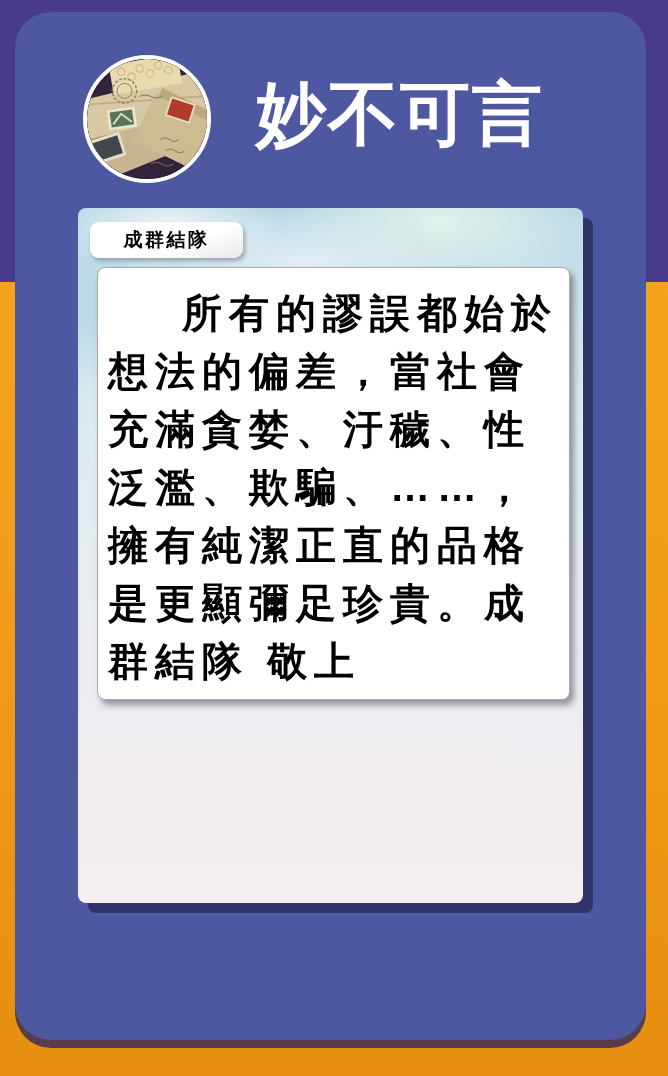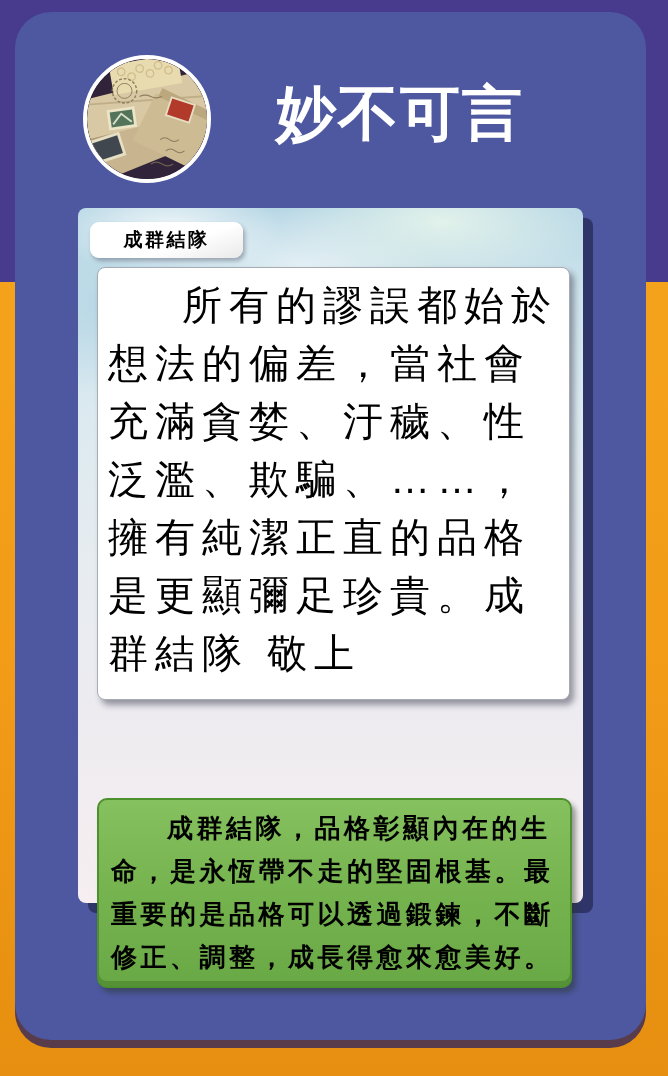--- a/index.html
+++ b/index.html
@@ -21,21 +21,21 @@
   .header{position:absolute;left:0;top:0;width:631px;height:196px;}
   .avatar{
     position:absolute;left:68px;top:43px;width:128px;height:128px;
     border-radius:50%;border:4px solid #ffffff;overflow:hidden;
     background:#31243a;
   }
   .avatar svg{display:block;width:100%;height:100%;}
   .title{
     position:absolute;left:195px;top:42px;width:380px;height:120px;
     line-height:120px;text-align:center;
-    font-size:60px;font-weight:800;color:#ffffff;letter-spacing:2px;
+    font-size:70px;font-weight:800;color:#ffffff;letter-spacing:2px;
     white-space:nowrap;
   }
   .chat{
     position:absolute;left:63px;top:196px;width:505px;height:695px;
     border-radius:8px;
     box-shadow:10px 10px 0 rgba(18,18,48,0.5);
     background:
       radial-gradient(160px 70px at 18% 3%, rgba(255,255,255,0.75), rgba(255,255,255,0) 70%),
       radial-gradient(220px 90px at 72% 2%, rgba(228,243,235,0.95), rgba(228,243,235,0) 72%),
       radial-gradient(190px 90px at 45% 9%, rgba(255,255,255,0.55), rgba(255,255,255,0) 70%),
@@ -56,22 +56,22 @@
     left:344px;top:545px;width:148px;line-height:33px;
     background:linear-gradient(145deg,#93cb6d 0%,#6aa845 100%);
     border:2px solid #4e8f2e;text-align:right;padding-right:14px;
     box-shadow:3px 4px 4px rgba(30,40,30,0.4), inset 0 -3px 0 rgba(40,90,20,0.3);
   }
   .bubble{white-space:pre-line;color:#000;}
   .bubble-white{
     position:absolute;left:19px;top:59px;width:473px;height:433px;
     background:#ffffff;border:1px solid #a7acb2;border-radius:8px;
     box-shadow:4px 5px 6px rgba(40,40,60,0.45);
-    padding:8px 10px;
-    font-size:40px;line-height:58px;letter-spacing:7px;font-weight:400;
+    padding:16px 10px;
+    font-size:40px;line-height:58px;letter-spacing:7px;font-weight:700;
     text-indent:74px;overflow:hidden;
   }
   .bubble-green{
     position:absolute;left:19px;top:590px;width:475px;height:190px;
     background:linear-gradient(180deg,#85c15e 0%,#74b24e 55%,#69a945 100%);
     border:2px solid #4e8f2e;border-radius:10px;
     box-shadow:4px 5px 5px rgba(40,50,40,0.45), inset 0 -5px 0 rgba(40,90,20,0.3);
     padding:7px 12px;
     font-size:26px;line-height:43px;letter-spacing:3.5px;font-weight:600;
     text-indent:56px;overflow:hidden;
@@ -149,20 +149,16 @@
 
       <div class="bubble bubble-white">所有的謬誤都始於
 想法的偏差，當社會
 充滿貪婪、汙穢、性
 泛濫、欺騙、……，
 擁有純潔正直的品格
 是更顯彌足珍貴。成
 群結隊 敬上</div>
 
 
-      <div class="bubble bubble-green">成群結隊，品格彰顯內在的生
-命，是永恆帶不走的堅固根基。最
-重要的是品格可以透過鍛鍊，不斷
-修正、調整，成長得愈來愈美好。</div>
     </div>
 
   </div>
 </div>
 
 </body></html>

